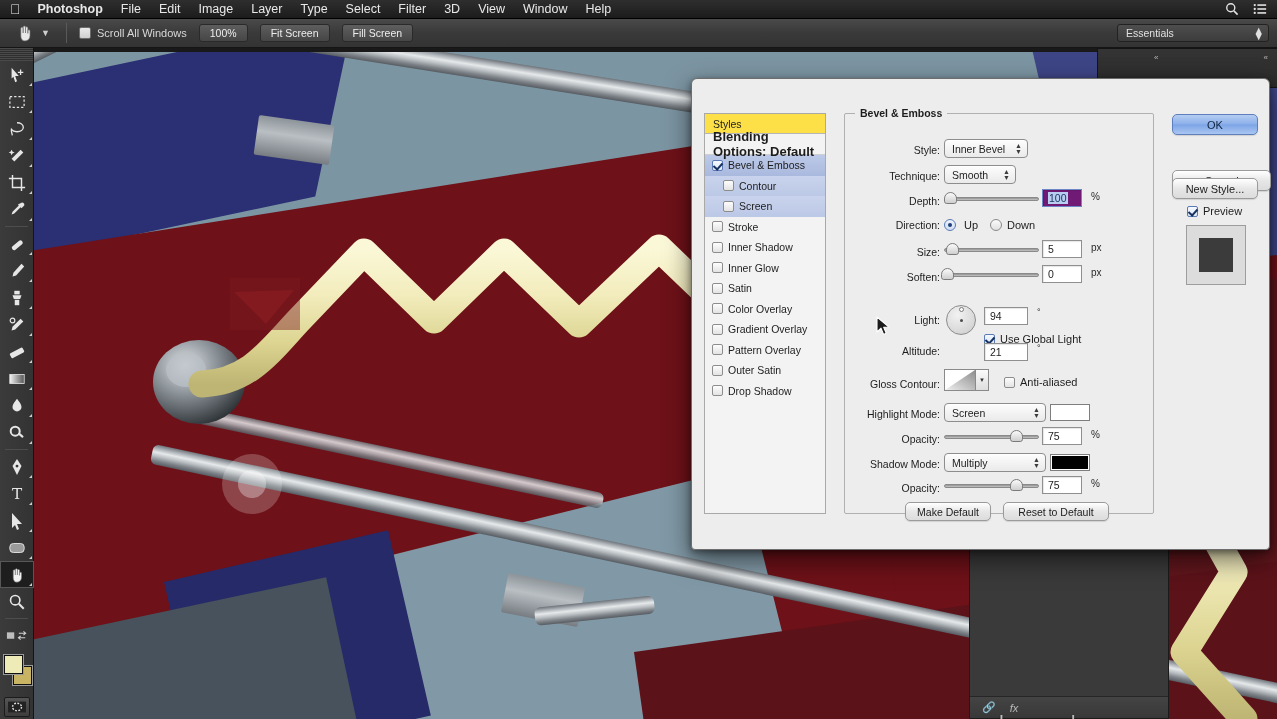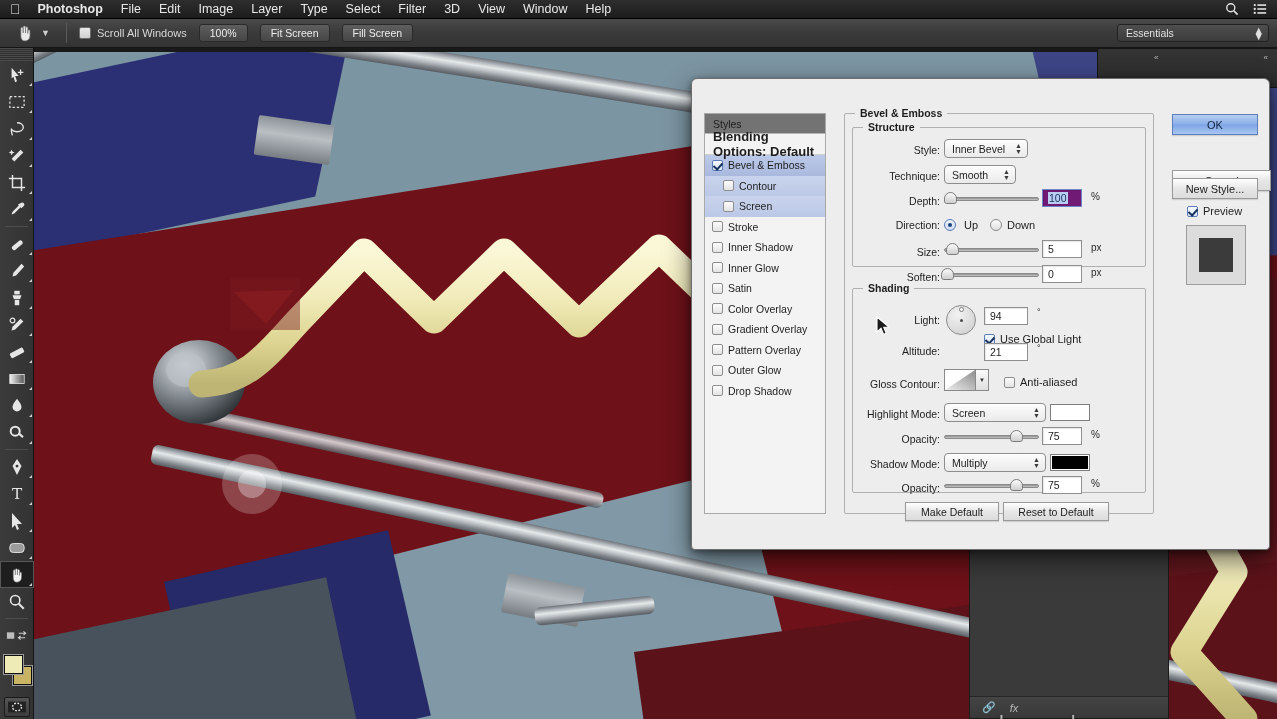--- a/index.html
+++ b/index.html
@@ -181,21 +181,21 @@
   .dlg-title { font-size: 12px; color: #2b2b2b; }
   .dlg-body { position: relative; width: 100%; height: 449px; padding: 8px; }
 
   
   .styles-list {
     position: absolute; left: 12px; top: 34px; width: 122px; height: 401px;
     background: #f3f3f3; border: 1px solid #a9a9a9;
   }
   .sl-head {
     height: 20px; display: flex; align-items: center; padding-left: 8px;
-    border-bottom: 1px solid #b5b5b5; background: #737373; font-size: 10.5px;
+    border-bottom: 1px solid #b5b5b5; background: #fde047; font-size: 10.5px;
   }
   .sl-blend {
     height: 21px; display: flex; align-items: center; padding-left: 8px;
     border-bottom: 1px solid #cfcfcf; font-size: 13px; font-weight: bold;
   }
   .sl-item {
     height: 20.5px; display: flex; align-items: center; padding-left: 7px;
     font-size: 10.5px; gap: 5px;
   }
   .sl-item.indent { padding-left: 18px; }
@@ -307,21 +307,21 @@
   .colorswatch {
     position: absolute; height: 17px; width: 40px;
     border: 1px solid #7e7e7e;
     box-shadow: inset 0 0 0 1px #fff;
   }
 
   
   .dbtn {
     position: absolute; height: 21px;
     background: linear-gradient(to bottom,#ffffff,#e6e6e6 52%,#dcdcdc 100%);
-    border: 1px solid #9a9a9a; border-radius: 0;
+    border: 1px solid #9a9a9a; border-radius: 5px;
     display: flex; align-items: center; justify-content: center;
     font-size: 11px; color: #1c1c1c;
     box-shadow: 0 1px 1px rgba(0,0,0,0.12);
   }
   .dbtn.default {
     background: linear-gradient(to bottom,#b5cdf2 0%,#8fb2ea 45%,#7ea5e6 52%,#aac6f2 100%);
     border-color: #5d7fbb; color: #10243f;
   }
   .dbtn.small { height: 19px; font-size: 10.5px; }
 
@@ -679,35 +679,32 @@
         <div class="sl-item">
           <span class="cbox"></span>
           <span>Gradient Overlay</span>
         </div>
         <div class="sl-item">
           <span class="cbox"></span>
           <span>Pattern Overlay</span>
         </div>
         <div class="sl-item">
           <span class="cbox"></span>
-          <span>Outer Glow</span>
+          <span>Outer Satin</span>
         </div>
         <div class="sl-item">
           <span class="cbox"></span>
           <span>Drop Shadow</span>
         </div>
       </div>
 
       <div class="group" style="left:152px;top:34px;width:310px;height:401px;">
         <span class="glabel">Bevel &amp; Emboss</span>
       </div>
 
-      <div class="group" style="left:160px;top:48px;width:294px;height:140px;">
-        <span class="glabel">Structure</span>
-      </div>
 
       <span class="lbl" style="position:absolute;left:170px;top:65px;width:78px;">Style:</span>
       <div class="popup" style="position:absolute;left:252px;top:60px;width:84px;">
         <span>Inner Bevel</span>
         <span class="arrows">▲<br>▼</span>
       </div>
 
       <span class="lbl" style="position:absolute;left:170px;top:91px;width:78px;">Technique:</span>
       <div class="popup" style="position:absolute;left:252px;top:86px;width:72px;">
         <span>Smooth</span>
@@ -747,23 +744,20 @@
       <span class="lbl" style="position:absolute;left:166px;top:192px;width:82px;">Soften:</span>
       <div class="slider" style="left:252px;top:188px;width:95px;">
         <div class="track"></div>
         <div class="thumb" style="left:-3px;"></div>
       </div>
       <div class="field" style="position:absolute;left:350px;top:186px;width:40px;">
         <span>0</span>
       </div>
       <span class="unit" style="position:absolute;left:394px;top:188px;">px</span>
 
-      <div class="group" style="left:160px;top:209px;width:294px;height:205px;">
-        <span class="glabel">Shading</span>
-      </div>
 
       <span class="lbl" style="position:absolute;left:170px;top:235px;width:78px;">Light:</span>
       <div class="dial" style="left:254px;top:226px;">
         <div class="center"></div>
         <div class="handle" style="left:12px;top:1px;"></div>
       </div>
       <div class="field" style="position:absolute;left:292px;top:228px;width:44px;">
         <span>94</span>
       </div>
       <span class="unit" style="position:absolute;left:340px;top:228px;font-size:9px;">°</span>
@@ -824,21 +818,21 @@
       <span class="lbl" style="position:absolute;left:166px;top:403px;width:82px;">Opacity:</span>
       <div class="slider" style="left:252px;top:399px;width:95px;">
         <div class="track"></div>
         <div class="thumb" style="left:66px;"></div>
       </div>
       <div class="field" style="position:absolute;left:350px;top:397px;width:40px;">
         <span>75</span>
       </div>
       <span class="unit" style="position:absolute;left:394px;top:399px;">%</span>
 
-      <div class="dbtn small" style="left:213px;top:423px;width:94px;">Make Default</div>
+      <div class="dbtn small" style="left:213px;top:423px;width:86px;">Make Default</div>
       <div class="dbtn small" style="left:311px;top:423px;width:106px;">Reset to Default</div>
 
       <div class="dbtn default" style="left:480px;top:35px;width:86px;">OK</div>
       <div class="dbtn" style="left:480px;top:67px;width:99px;margin-top:24px;">Cancel</div>
       <div class="dbtn" style="left:480px;top:99px;width:86px;">New Style...</div>
 
       <div class="preview-row" style="left:495px;top:126px;">
         <span class="cbox blue checked"></span>
         <span>Preview</span>
       </div>

